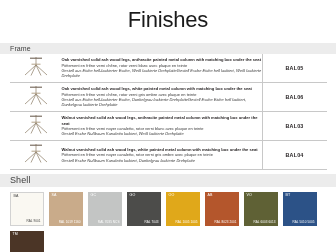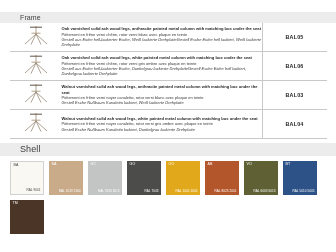--- a/index.html
+++ b/index.html
@@ -36,21 +36,21 @@
   .section-band {
     margin-top: 12px;
     height: 11px;
     background: #ececec;
     display: flex;
     align-items: center;
   }
   .section-band .section-label {
     font-size: 7px;
     color: #3f3f3f;
-    padding-left: 20px;
+    padding-left: 10px;
     letter-spacing: 0.1px;
     line-height: 1;
   }
   .section-band.shell-band {
     margin-top: 4px;
     height: 13px;
   }
   .section-band.shell-band .section-label {
     font-size: 9px;
   }
@@ -149,20 +149,21 @@
     line-height: 1;
     letter-spacing: 0.05px;
     text-align: right;
   }
 </style>
 </head>
 <body>
 
 <div class="page">
 
+  <div class="title">Finishes</div>
 
   <div class="section-band">
     <span class="section-label">Frame</span>
   </div>
 
   <table class="frame-table">
     <tbody>
 
       <tr>
         <td class="col-img thumb-cell">

